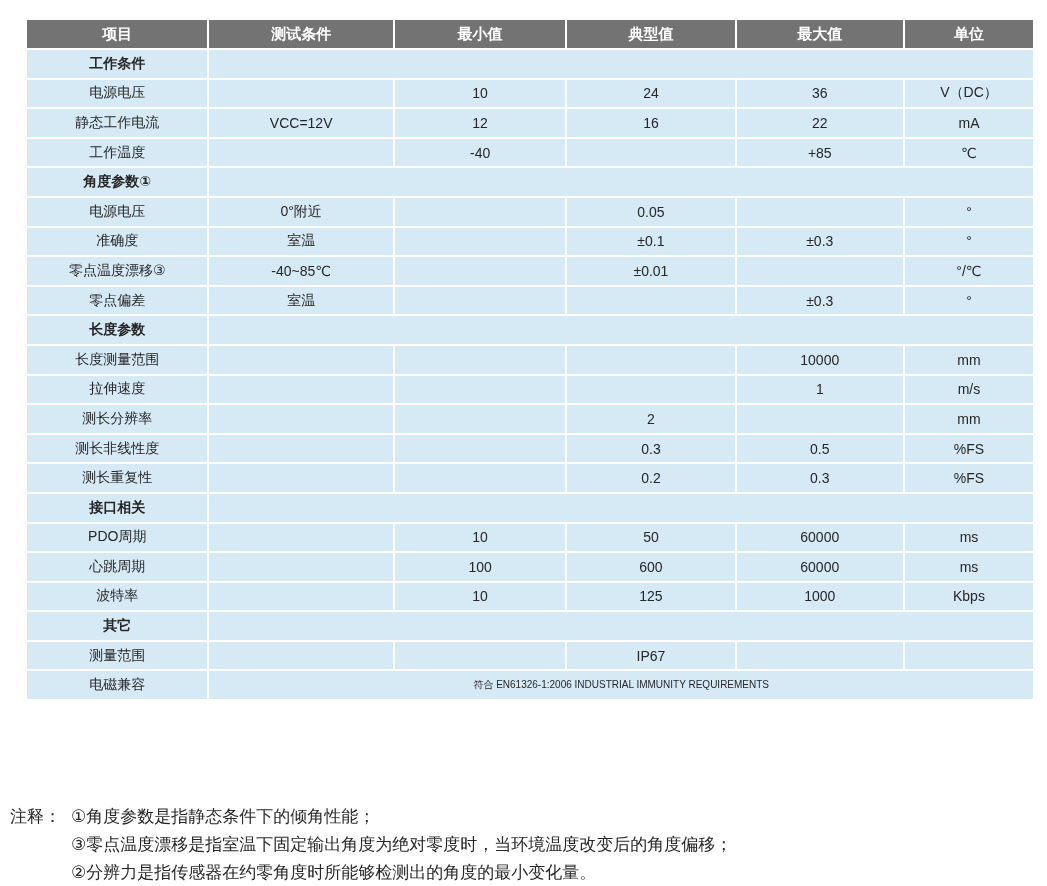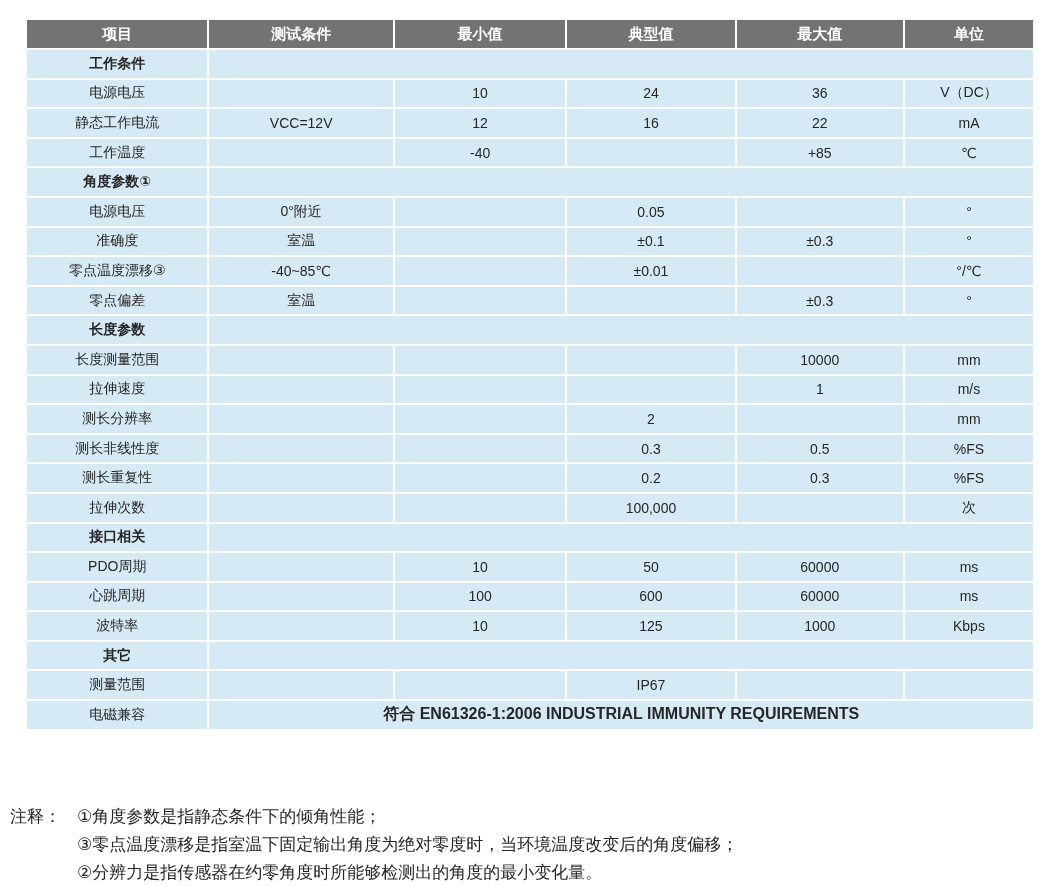--- a/index.html
+++ b/index.html
@@ -34,34 +34,34 @@
     font-size: 14px;
     height: 29.6px;
     border: 2px solid #ffffff;
     padding: 0 4px;
     text-align: center;
     vertical-align: middle;
     white-space: nowrap;
     overflow: hidden;
   }
   table.spec-table tr.section td.item { font-weight: bold; }
-  table.spec-table td.span-value { font-size: 16px; font-weight: bold; }
+  table.spec-table td.span-value { font-size: 10px; }
 
   .notes {
     position: absolute;
     left: 10px; top: 803px;
     display: flex;
     align-items: flex-start;
     color: #262626;
     font-size: 17px;
   }
   .notes-label {
     flex: 0 0 auto;
     line-height: 28px;
-    margin-right: 16px;
+    margin-right: 10px;
   }
   .note-lines { display: flex; flex-direction: column; justify-content: flex-end; }
   .note-line { line-height: 28px; }
 </style>
 </head>
 <body>
 
 <div class="page">
 
   <table class="spec-table">
@@ -185,28 +185,20 @@
           <td>%FS</td>
         </tr>
         <tr>
           <td class="item">测长重复性</td>
           <td></td>
           <td></td>
           <td>0.2</td>
           <td>0.3</td>
           <td>%FS</td>
         </tr>
-        <tr>
-          <td class="item">拉伸次数</td>
-          <td></td>
-          <td></td>
-          <td>100,000</td>
-          <td></td>
-          <td>次</td>
-        </tr>
         <tr class="section">
           <td class="item">接口相关</td>
           <td colspan="5"></td>
         </tr>
         <tr>
           <td class="item">PDO周期</td>
           <td></td>
           <td>10</td>
           <td>50</td>
           <td>60000</td>

